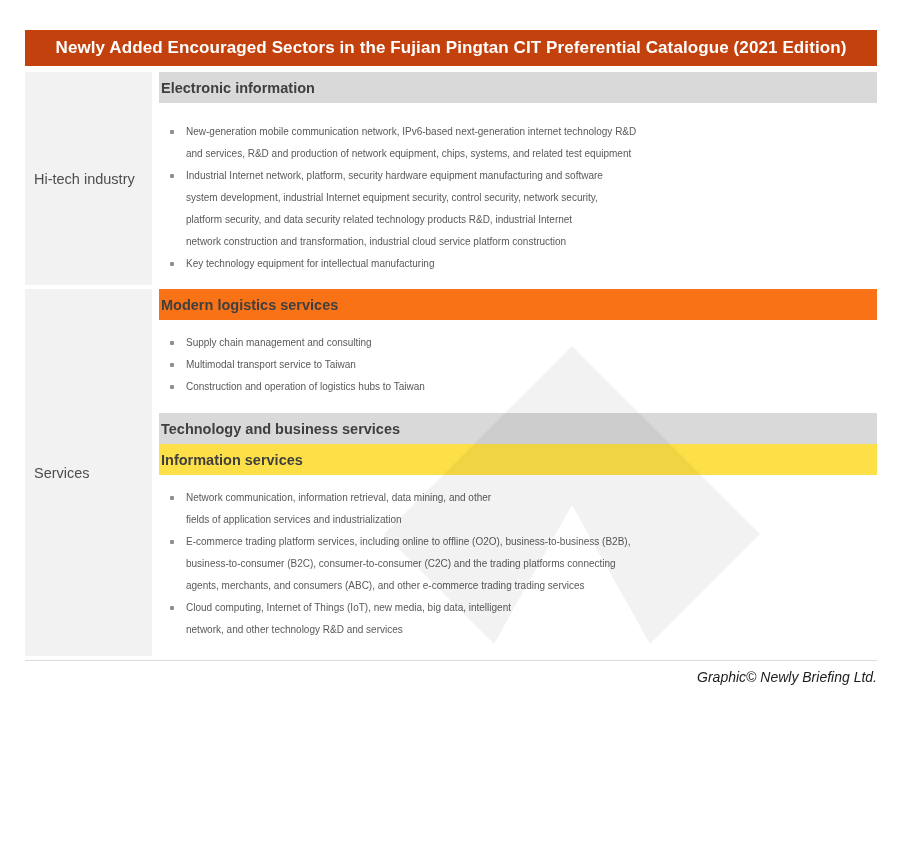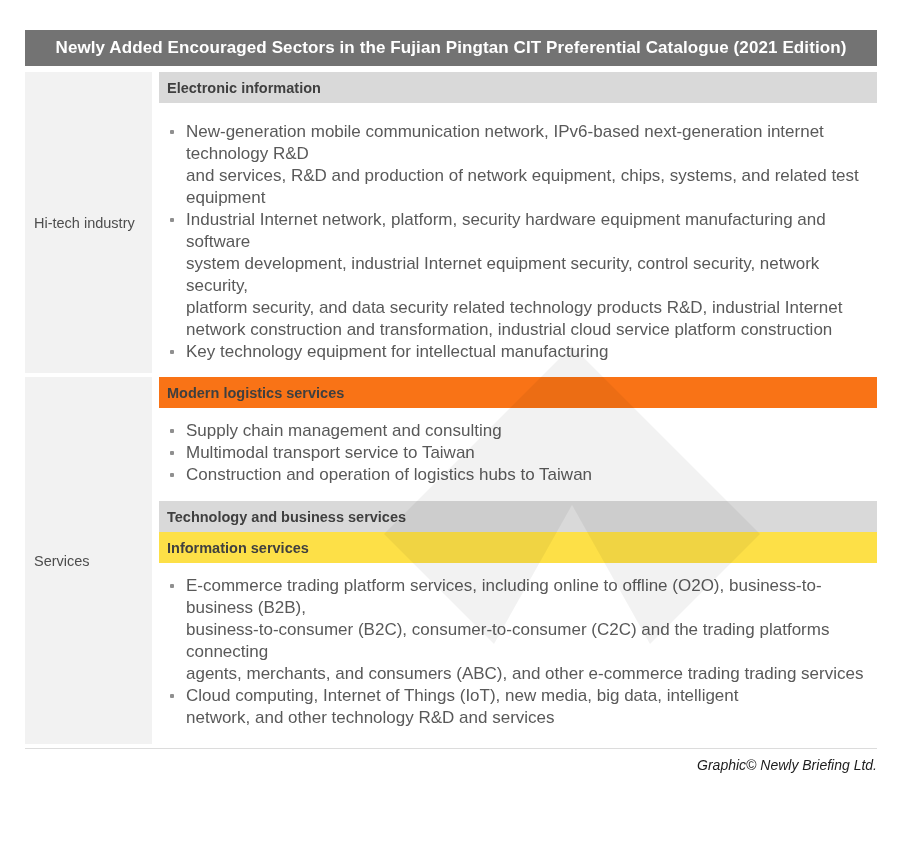--- a/index.html
+++ b/index.html
@@ -22,32 +22,32 @@
   }
   .row{display:flex;gap:7px;}
   .row-label{
     width:127px;flex:none;background:#f2f2f2;
     display:flex;align-items:center;box-sizing:border-box;padding-left:9px;
     color:#4d4d4d;font-size:14.5px;
   }
   .row-content{flex:1;display:flex;flex-direction:column;min-width:0;}
   .sec-header{
     height:31px;background:#d9d9d9;display:flex;align-items:center;
-    box-sizing:border-box;padding-left:8px;
+    box-sizing:border-box;padding-left:2px;
     font-weight:bold;font-size:14.5px;color:#3f3f3f;
   }
   .sec-list{list-style:none;margin:0;padding:12px 0 15px 0;}
   .row:first-child .sec-list{padding:18px 0 10px 0;}
   .sec-list li{display:flex;align-items:flex-start;}
   .dot{
     width:4px;height:4px;background:#8f8f8f;border-radius:1px;
     flex:none;margin:9px 12px 0 11px;
   }
   .li-text{
-    font-size:17px;line-height:22px;color:#595959;
+    font-size:10px;line-height:22px;color:#595959;
     white-space:pre-line;
   }
   .watermark{
     position:absolute;left:0;top:0;width:900px;height:849px;
     z-index:2;pointer-events:none;
   }
   .divider{
     margin:4px 23px 0 25px;border-top:1px solid #dcdcdc;height:0;
   }
   .footer{
@@ -55,21 +55,21 @@
   }
   .credit{
     font-style:italic;font-size:14px;color:#1c1c1c;
   }
 </style>
 </head>
 <body>
 
 <div class="page">
 
-  <div class="banner" style="background: #737373; align-items: center;">
+  <div class="banner" style="background: #c2410c; align-items: center;">
     <span class="banner-title">Newly Added Encouraged Sectors in the Fujian Pingtan CIT Preferential Catalogue (2021 Edition)</span>
   </div>
 
   <div class="grid">
 
     <div class="row">
       <div class="row-label" style="background: rgb(242, 242, 242);">Hi-tech industry</div>
       <div class="row-content">
         <div class="sec-header" style="background: rgb(217, 217, 217);">Electronic information</div>
         <ul class="sec-list">
@@ -112,20 +112,25 @@
               <span class="li-text">Construction and operation of logistics hubs to Taiwan</span>
             </li>
         </ul>
 
         <div class="sec-header" style="background: rgb(217, 217, 217);">Technology and business services</div>
 
         <div class="sec-header" style="background: #fde047;">Information services</div>
         <ul class="sec-list">
           <li>
               <span class="dot"></span>
+              <span class="li-text">Network communication, information retrieval, data mining, and other
+fields of application services and industrialization</span>
+            </li>
+          <li>
+              <span class="dot"></span>
               <span class="li-text">E-commerce trading platform services, including online to offline (O2O), business-to-business (B2B),
 business-to-consumer (B2C), consumer-to-consumer (C2C) and the trading platforms connecting
 agents, merchants, and consumers (ABC), and other e-commerce trading trading services</span>
             </li>
           <li>
               <span class="dot"></span>
               <span class="li-text">Cloud computing, Internet of Things (IoT), new media, big data, intelligent
 network, and other technology R&amp;D and services</span>
             </li>
         </ul>

